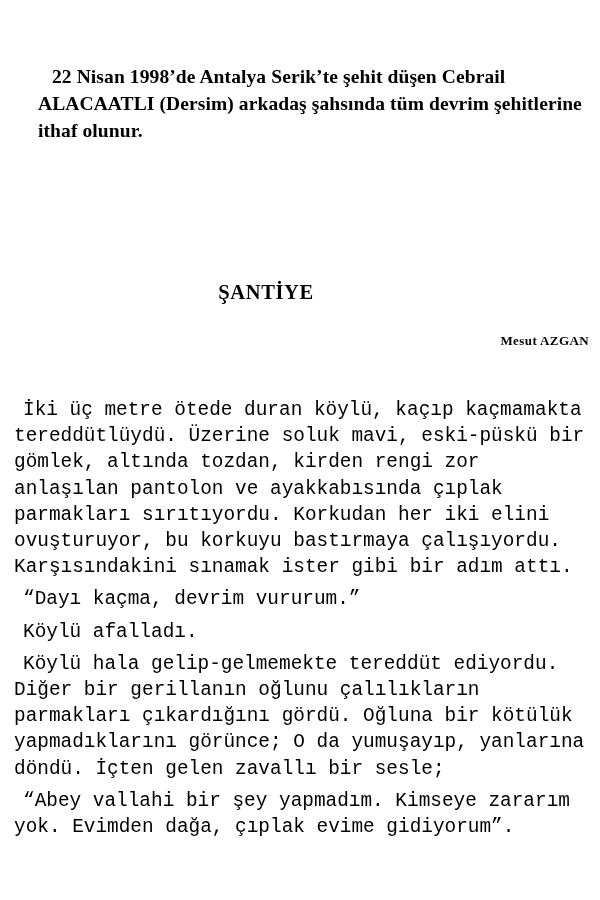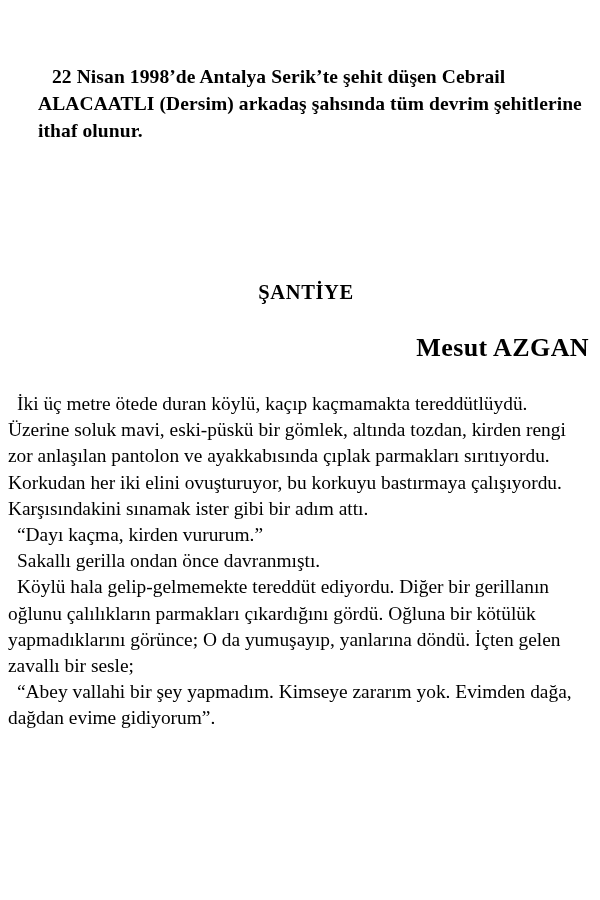--- a/index.html
+++ b/index.html
@@ -40,61 +40,61 @@
   
   .title {
     position: absolute;
     left: 0;
     top: 281px;
     width: 532px;
     text-align: center;
     font-weight: bold;
     font-size: 20.5px;
     letter-spacing: 0.6px;
-    padding-left: 40px;
   }
 
   
   .author {
     position: absolute;
     right: 11px;
     top: 333px;
     text-align: right;
     font-weight: bold;
-    font-size: 26px;
+    font-size: 13px;
     letter-spacing: 0.4px;
   }
 
   
   .body-text {
     position: absolute;
     left: 8px;
     top: 391px;
     width: 584px;
     font-size: 19.4px;
     line-height: 26.2px;
   }
 
   .para {
-    margin: 0;
+    margin: 6px;
     text-indent: 9px;
+    font-family: Liberation Mono, monospace;
   }
 </style>
 </head>
 <body>
 
 <div class="page">
 
   <div class="dedication">22 Nisan 1998’de Antalya Serik’te şehit düşen Cebrail ALACAATLI  (Dersim) arkadaş şahsında tüm devrim şehitlerine ithaf  olunur.</div>
 
   <div class="title">ŞANTİYE</div>
 
   <div class="author">Mesut AZGAN</div>
 
   <div class="body-text">
     <p class="para">İki üç metre ötede duran köylü, kaçıp kaçmamakta tereddütlüydü. Üzerine soluk mavi, eski-püskü bir gömlek, altında tozdan, kirden rengi zor anlaşılan pantolon ve ayakkabısında çıplak parmakları sırıtıyordu. Korkudan her iki elini ovuşturuyor, bu korkuyu bastırmaya çalışıyordu. Karşısındakini sınamak ister gibi bir adım attı.</p>
-    <p class="para">“Dayı kaçma, kirden vururum.”</p>
-    <p class="para">Sakallı gerilla ondan önce davranmıştı.</p>
+    <p class="para">“Dayı kaçma, devrim vururum.”</p>
+    <p class="para">Köylü afalladı.</p>
     <p class="para">Köylü hala gelip-gelmemekte tereddüt ediyordu. Diğer bir gerillanın oğlunu çalılıkların parmakları çıkardığını gördü. Oğluna bir kötülük yapmadıklarını görünce; O da yumuşayıp, yanlarına döndü. İçten gelen zavallı bir sesle;</p>
-    <p class="para">“Abey vallahi bir şey yapmadım. Kimseye zararım yok. Evimden dağa, dağdan evime gidiyorum”.</p>
+    <p class="para">“Abey vallahi bir şey yapmadım. Kimseye zararım yok. Evimden dağa, çıplak evime gidiyorum”.</p>
   </div>
 
 </div>
 
 </body></html>

